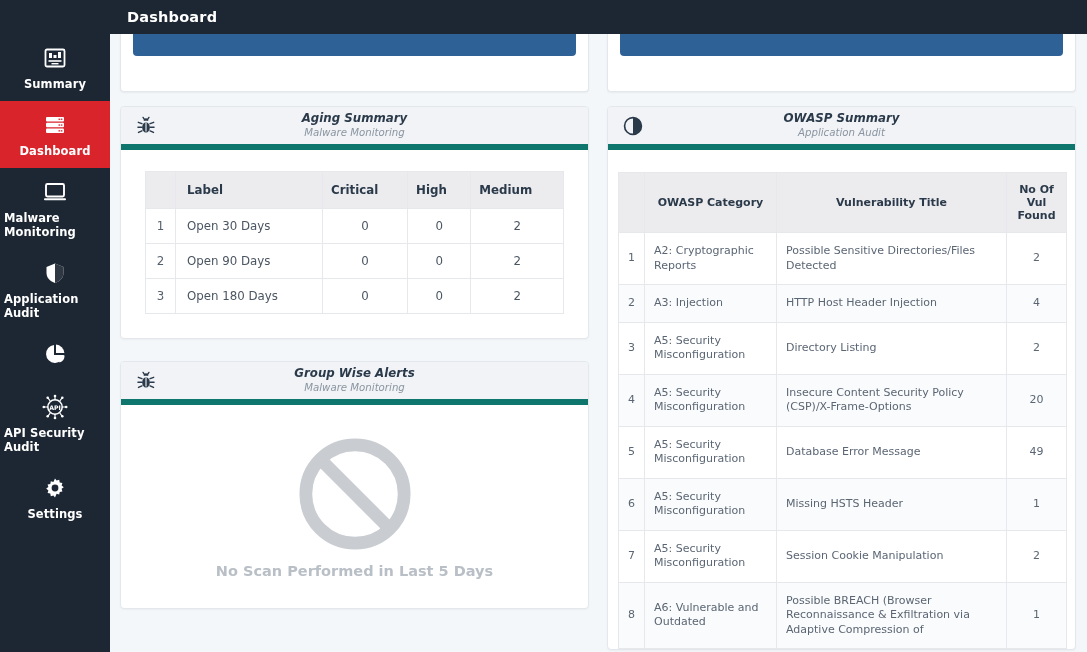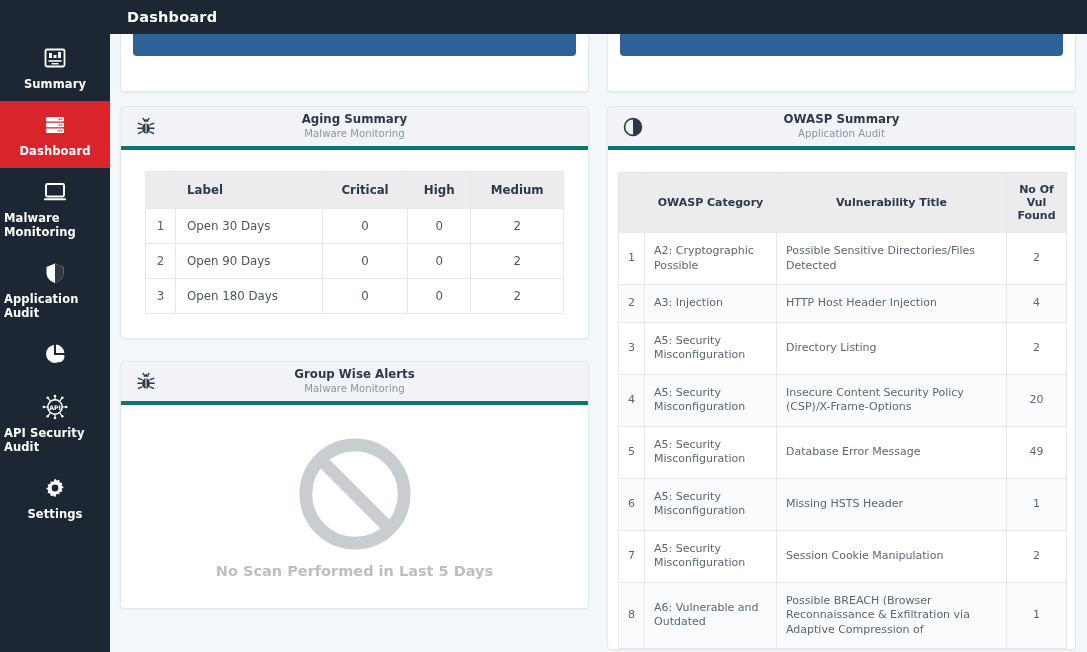--- a/index.html
+++ b/index.html
@@ -75,24 +75,24 @@
 
   .card {
     background:#ffffff;
     border:1px solid #e4e7eb;
     border-radius:4px;
     box-shadow:0 1px 2px rgba(0,0,0,.04);
     overflow:hidden;
   }
   .card-head {
     background:#f1f3f6;
-    border-bottom:4px solid #0f766e;
+    border-bottom:6px solid #0f766e;
     height:43px;
     position:relative;
-    display:flex; align-items:center; justify-content:center;
+    display:flex; align-items:center; justify-content:center;font-style:italic;
   }
   .card-head .head-ico {
     position:absolute; left:14px; top:50%; transform:translateY(-50%);
     display:flex; align-items:center;
   }
   .head-txt { text-align:center; line-height:1.18; }
   .head-title { font-size:11.8px; font-weight:bold; color:#2b3a4a; }
   .head-sub { font-size:10.2px; color:#8a95a1; margin-top:1px; }
 
   .card-body { padding:21px 24px 24px 24px; }
@@ -102,21 +102,21 @@
   table.tbl th, table.tbl td {
     border:1px solid #e6e8ec;
     font-size:11.8px;
     color:#4a5562;
   }
   table.tbl thead th {
     background:#ececee;
     color:#2b3a4a;
     font-weight:bold;
     padding:11px 8px;
-    text-align:center;
+    text-align:left;
   }
   table.tbl thead th.idx { width:30px; }
   table.tbl thead th.lbl { text-align:left; padding-left:11px; }
   table.tbl tbody td { padding:10px 8px; text-align:center; background:#fff; }
   table.tbl tbody td.idx { width:30px; color:#57616d; }
   table.tbl tbody td.lbl { text-align:left; padding-left:11px; }
   .lnk { color:#3b7bbf; cursor:pointer; }
 
   
   .empty {
@@ -403,21 +403,21 @@
                   <tr>
                     <th></th>
                     <th>OWASP Category</th>
                     <th>Vulnerability Title</th>
                     <th>No Of Vul Found</th>
                   </tr>
                 </thead>
                 <tbody>
                   <tr>
                     <td class="idx">1</td>
-                    <td>A2: Cryptographic Possible</td>
+                    <td>A2: Cryptographic Reports</td>
                     <td>Possible Sensitive Directories/Files Detected</td>
                     <td class="num">2</td>
                   </tr>
                   <tr class="alt">
                     <td class="idx">2</td>
                     <td>A3: Injection</td>
                     <td>HTTP Host Header Injection</td>
                     <td class="num">4</td>
                   </tr>
                   <tr>

